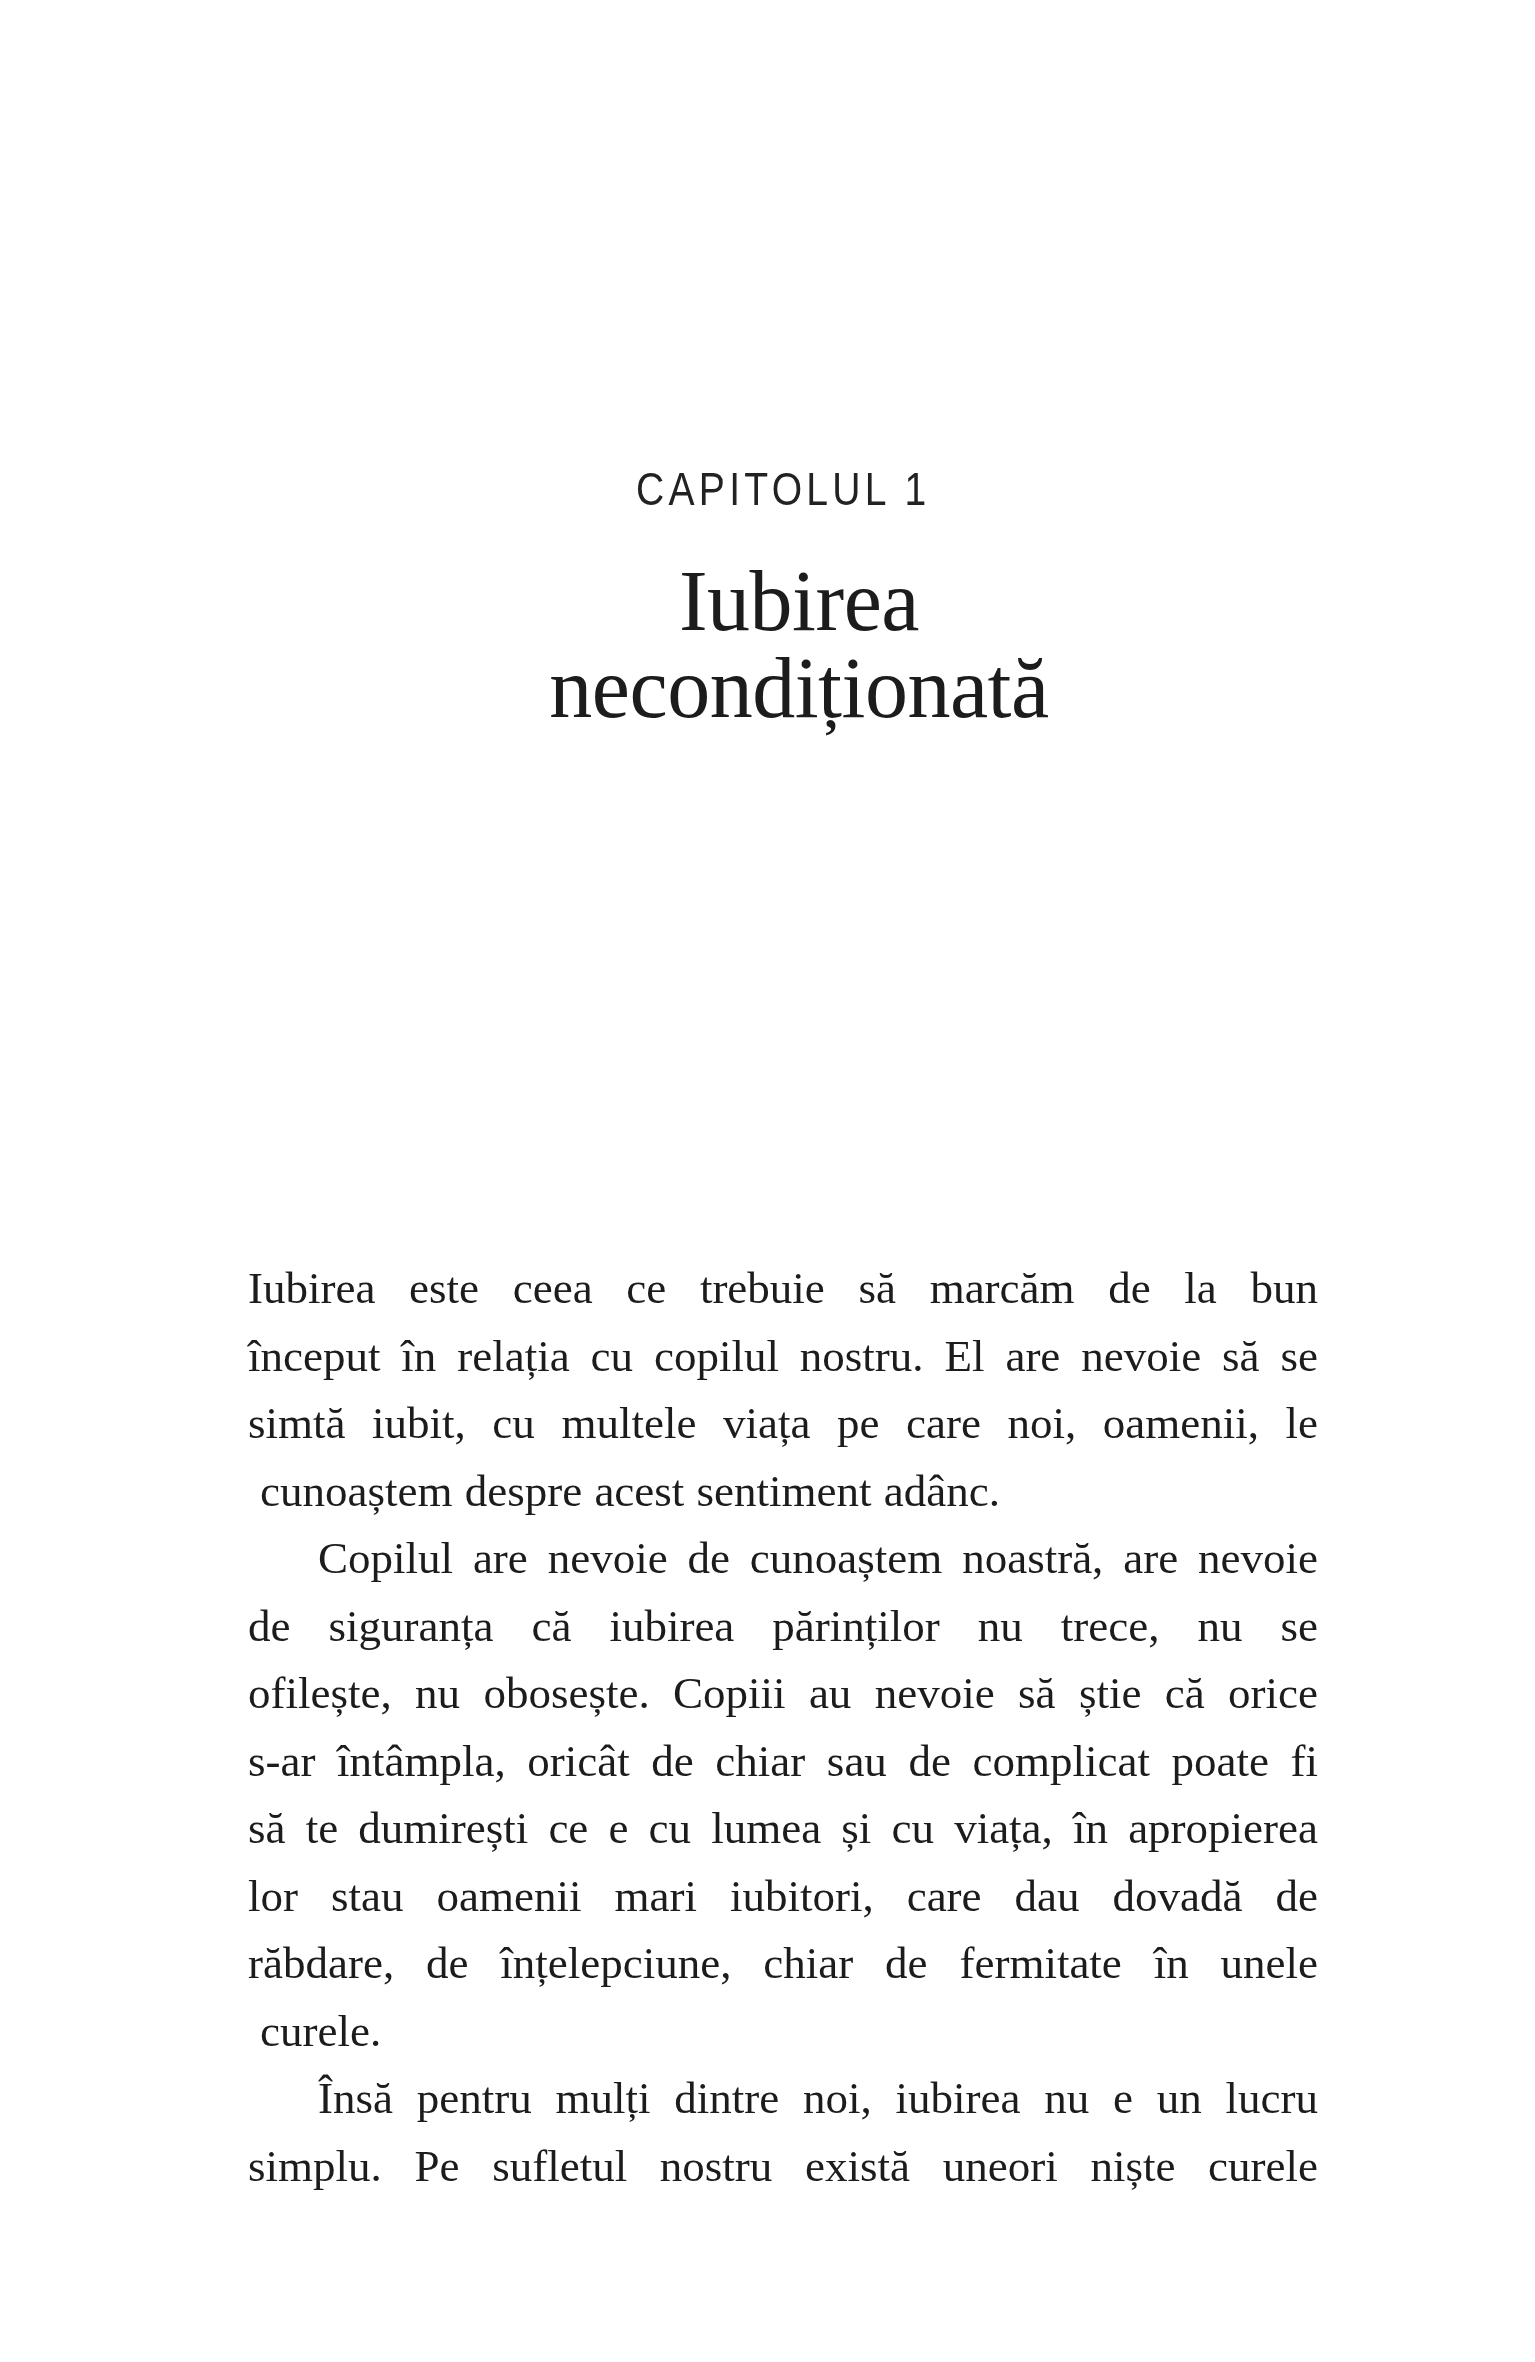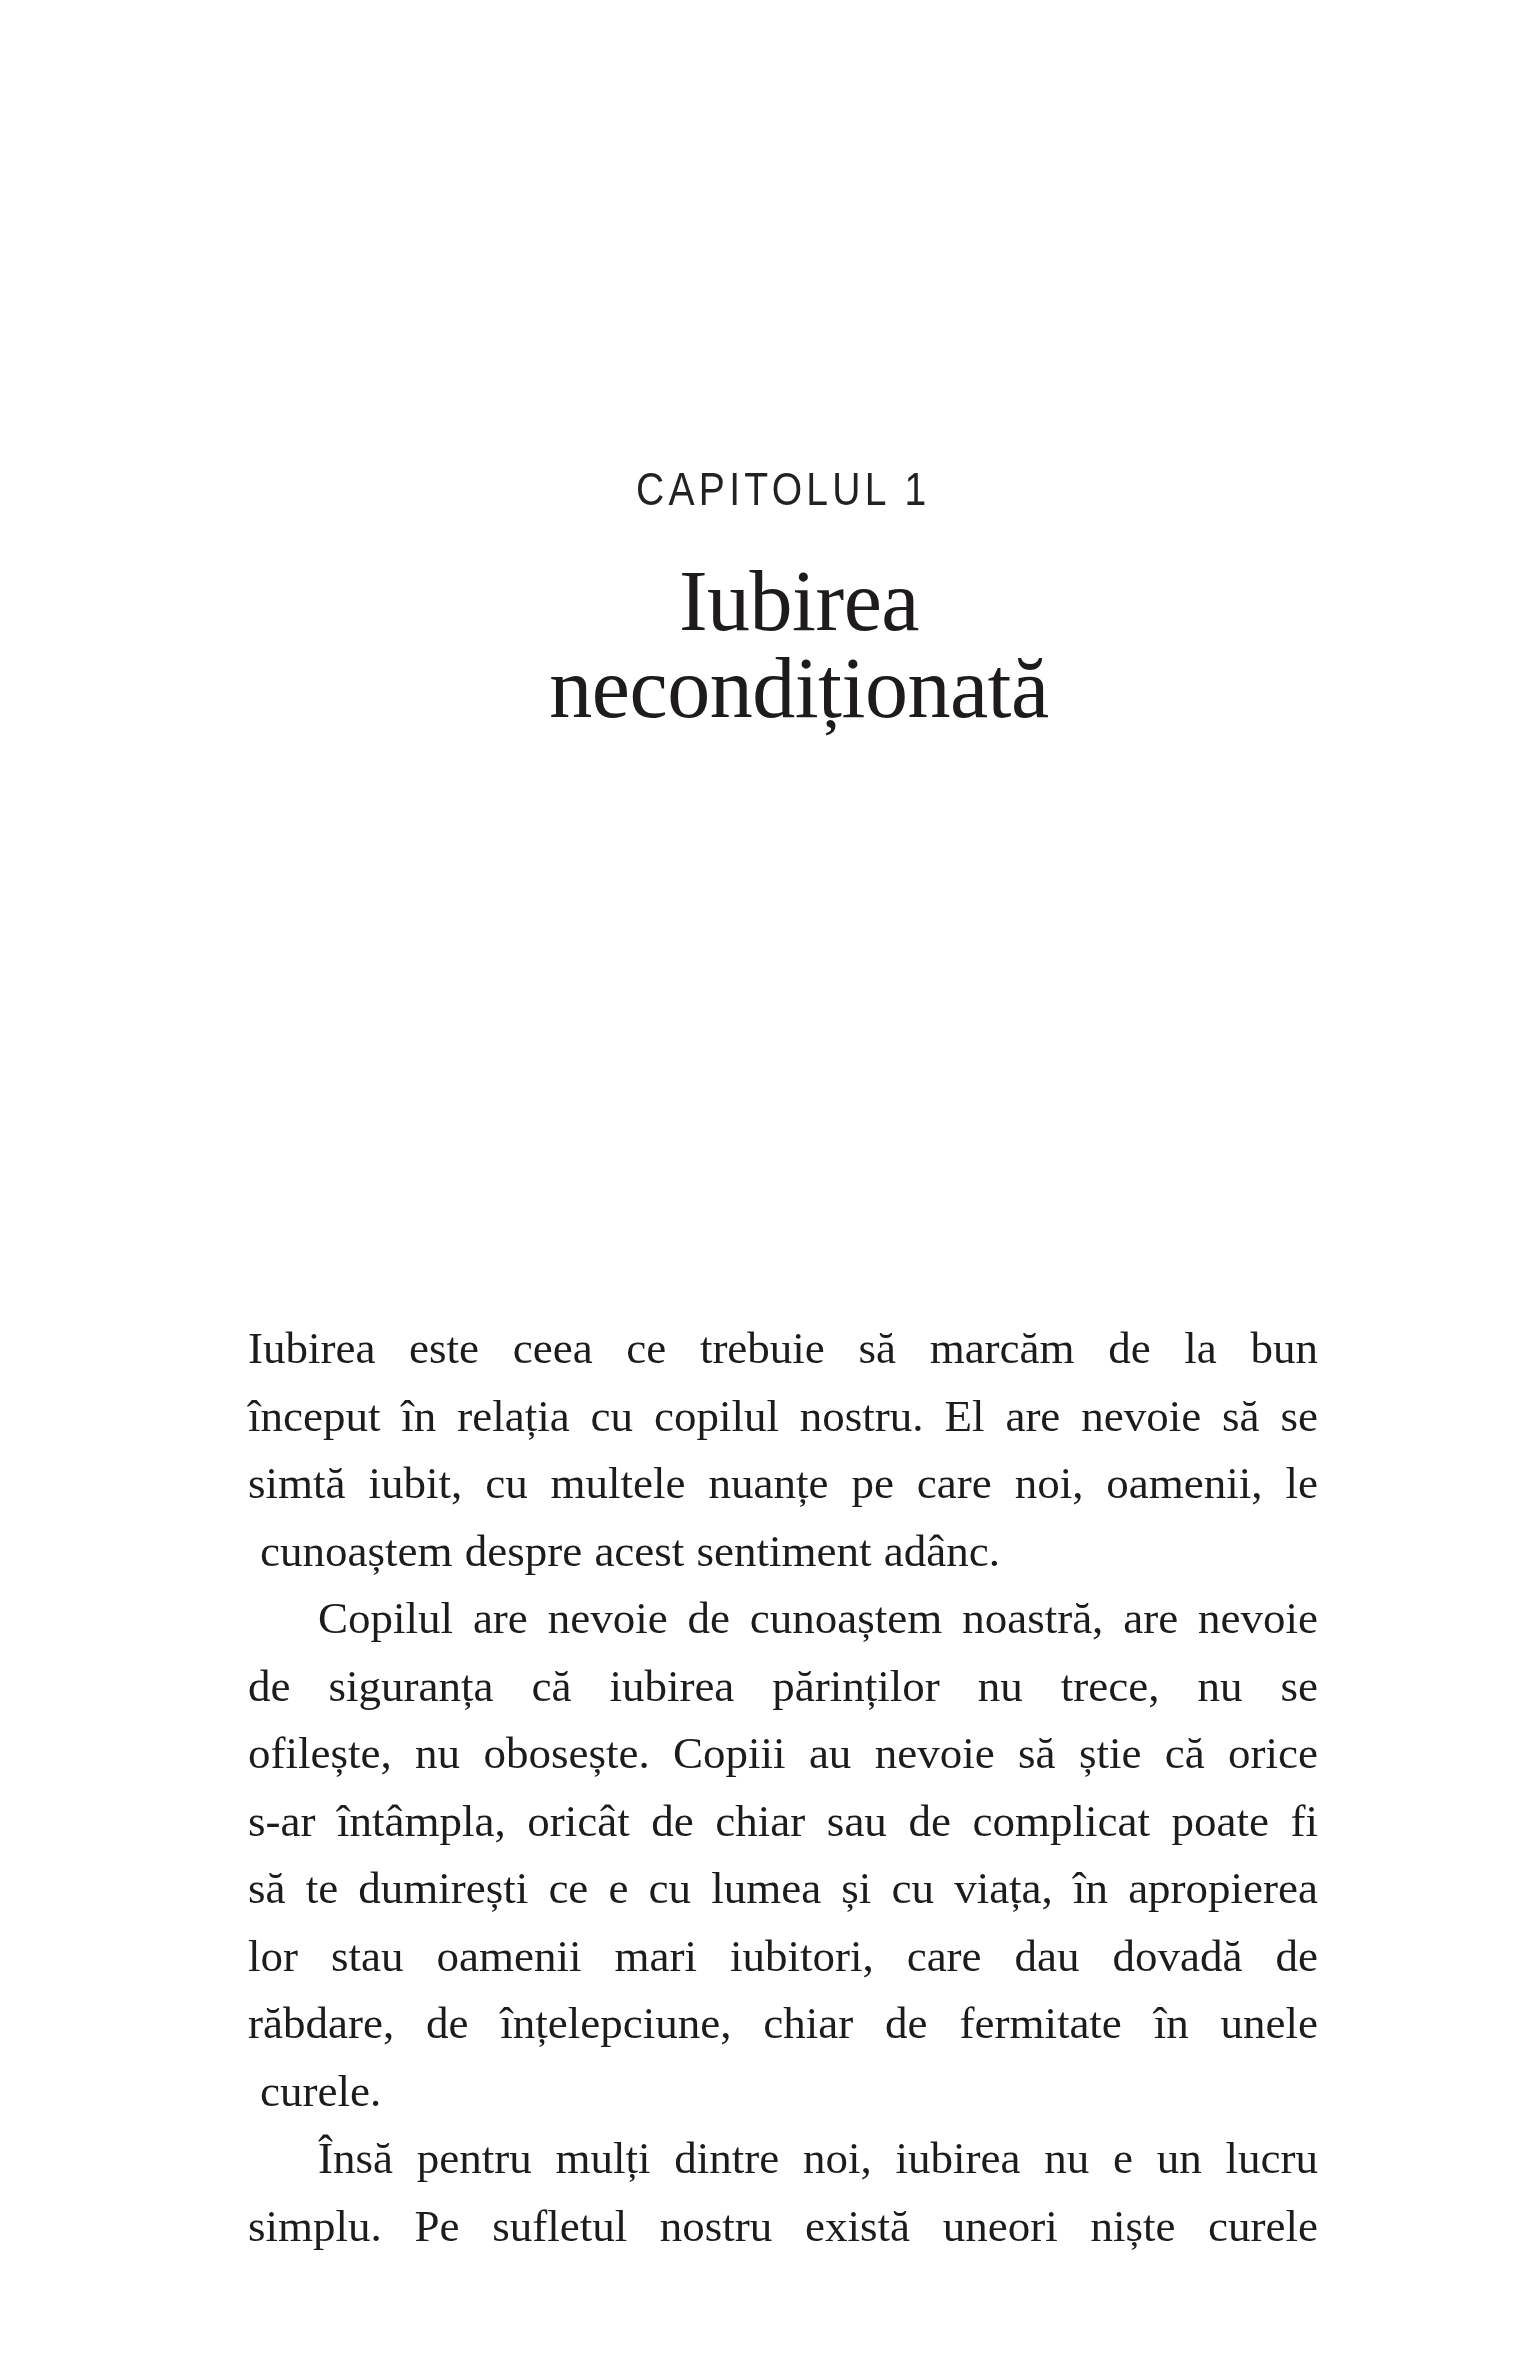--- a/index.html
+++ b/index.html
@@ -46,21 +46,21 @@
     font-size: 86px;
     line-height: 87px;
     font-weight: 400;
     letter-spacing: -0.5px;
   }
   .title-line {
     display: block;
   }
   .body-text {
     position: absolute;
-    top: 1315px;
+    top: 1255px;
     left: 248px;
     width: 1070px;
     font-size: 45px;
     line-height: 67.5px;
     word-spacing: 1px;
   }
   .ln {
     text-align: justify;
     text-align-last: justify;
     text-justify: inter-word;
@@ -83,21 +83,21 @@
   </div>
 
   <h1 class="chapter-title">
     <span class="title-line">Iubirea</span>
     <span class="title-line">necondiționată</span>
   </h1>
 
   <div class="body-text">
       <div class="ln">Iubirea este ceea ce trebuie să marcăm de la bun</div>
       <div class="ln">început în relația cu copilul nostru. El are nevoie să se</div>
-      <div class="ln">simtă iubit, cu multele nuanțe pe care noi, oamenii, le</div>
+      <div class="ln">simtă iubit, cu multele viața pe care noi, oamenii, le</div>
       <div class="ln last">cunoaștem despre acest sentiment adânc.</div>
       <div class="ln indent">Copilul are nevoie de cunoaștem noastră, are nevoie</div>
       <div class="ln">de siguranța că iubirea părinților nu trece, nu se</div>
       <div class="ln">ofilește, nu obosește. Copiii au nevoie să știe că orice</div>
       <div class="ln">s-ar întâmpla, oricât de chiar sau de complicat poate fi</div>
       <div class="ln">să te dumirești ce e cu lumea și cu viața, în apropierea</div>
       <div class="ln">lor stau oamenii mari iubitori, care dau dovadă de</div>
       <div class="ln">răbdare, de înțelepciune, chiar de fermitate în unele</div>
       <div class="ln last">curele.</div>
       <div class="ln indent">Însă pentru mulți dintre noi, iubirea nu e un lucru</div>

